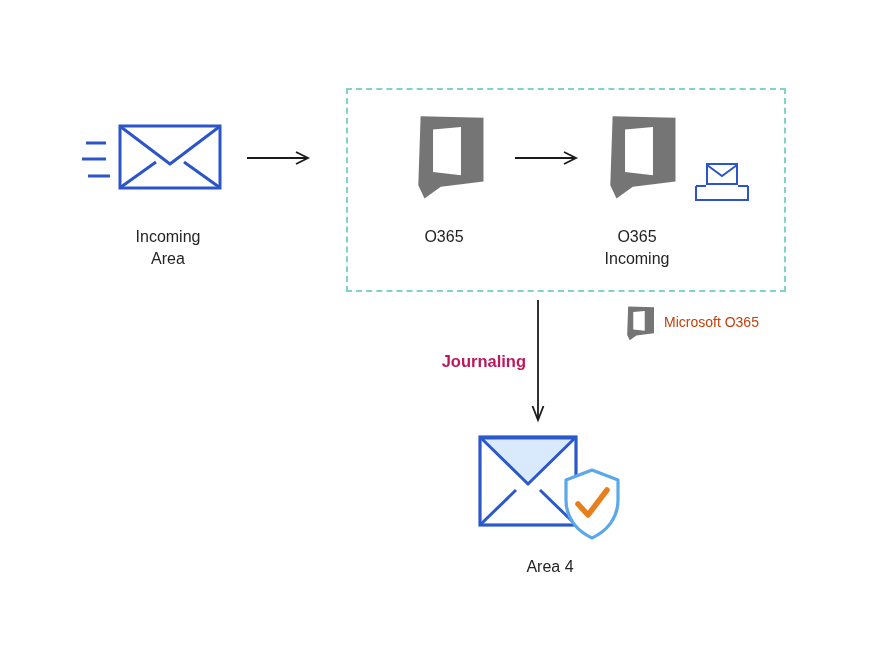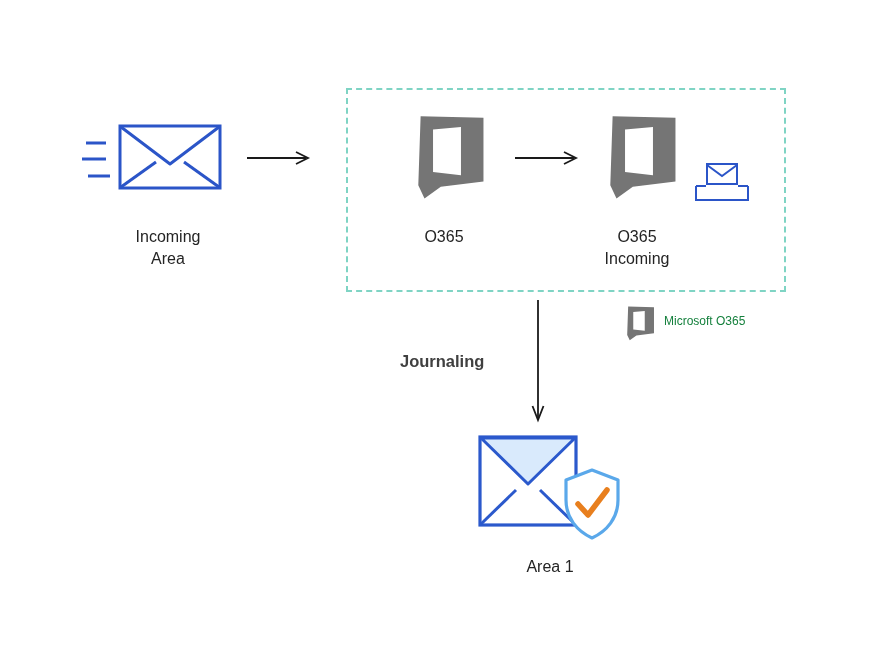--- a/index.html
+++ b/index.html
@@ -2,23 +2,23 @@
 <html><head>
 <meta charset="utf-8">
 <style>
   html,body{margin:0;padding:0;background:#ffffff;}
   .canvas{position:relative;width:886px;height:653px;background:#ffffff;
           font-family:Liberation Sans, sans-serif;overflow:hidden;}
   .abs{position:absolute;}
   .node-label{position:absolute;text-align:center;font-size:16px;line-height:22px;color:#242424;}
   .dashed-box{position:absolute;left:346px;top:88px;width:436px;height:200px;
               border:2px dashed #7fd4c4;background:transparent;}
-  .legend-label{position:absolute;left:664px;top:314px;font-size:12px;color:#15803d;}
-  .journaling{position:absolute;left:400px;top:352px;width:126px;text-align:left;
-              font-size:16.5px;font-weight:700;color:#404040;}
+  .legend-label{position:absolute;left:664px;top:314px;font-size:14px;color:#c2410c;}
+  .journaling{position:absolute;left:400px;top:352px;width:126px;text-align:right;
+              font-size:16.5px;font-weight:700;color:#be185d;}
 </style>
 </head>
 <body>
 
 <div class="canvas">
 
   <svg width="0" height="0" style="position:absolute" aria-hidden="true">
     <defs>
       <symbol id="office-logo" viewBox="0 0 100 116">
         <path fill="#757575" fill-rule="evenodd" d="M16 8 L97 10 L97 92 L42 99 L21 114 L13 97 Z M32 25 L68 22 L68 84 L32 80 Z"></path>
@@ -98,16 +98,16 @@
     <path d="M3 4 L50 50 L97 4 Z" fill="#d9eafc" stroke="#2b59cc" stroke-width="3" stroke-linejoin="round"></path>
     <line x1="3" y1="90" x2="38" y2="56" stroke="#2b59cc" stroke-width="3"></line>
     <line x1="97" y1="90" x2="62" y2="56" stroke="#2b59cc" stroke-width="3"></line>
     <g transform="translate(84,34)">
       <path d="M30 2 L56 12 V32 C56 50 45 63 30 70 C15 63 4 50 4 32 V12 Z" fill="#ffffff" stroke="#5aa8ea" stroke-width="3.2" stroke-linejoin="round"></path>
       <polyline points="16,36 26,47 45,22" fill="none" stroke="#e87f1e" stroke-width="5.5" stroke-linecap="round" stroke-linejoin="round"></polyline>
     </g>
   </svg>
 
   <div class="node-label" style="left:462px;top:556px;width:176px">
-    <div>Area 1</div>
+    <div>Area 4</div>
   </div>
 
 </div>
 
 </body></html>

